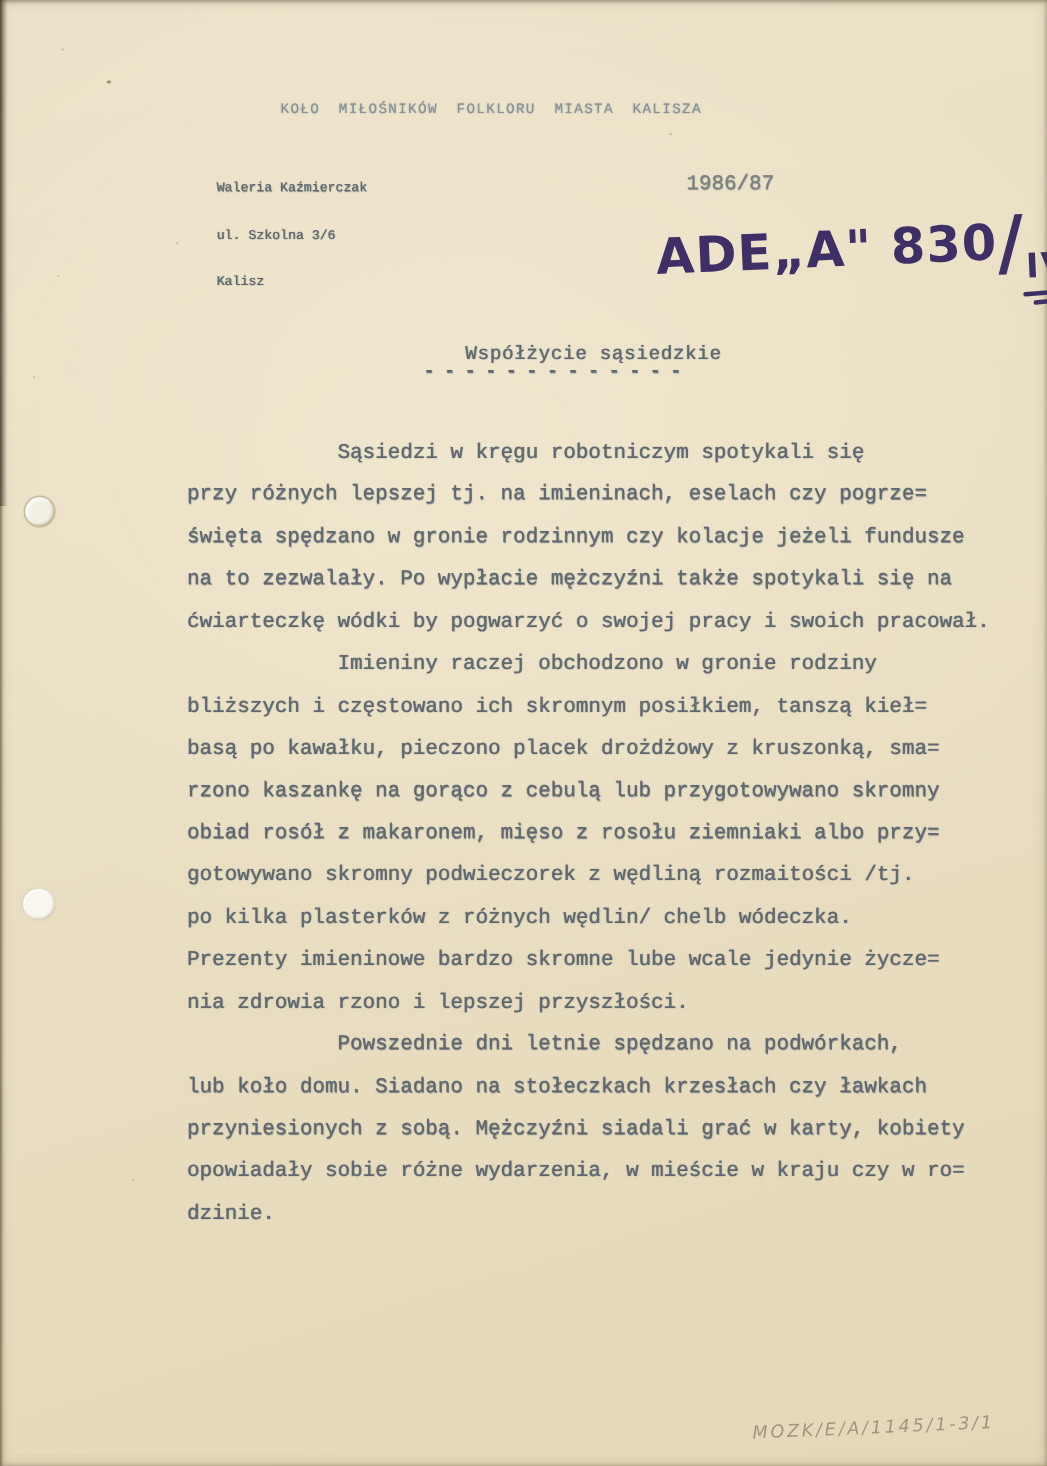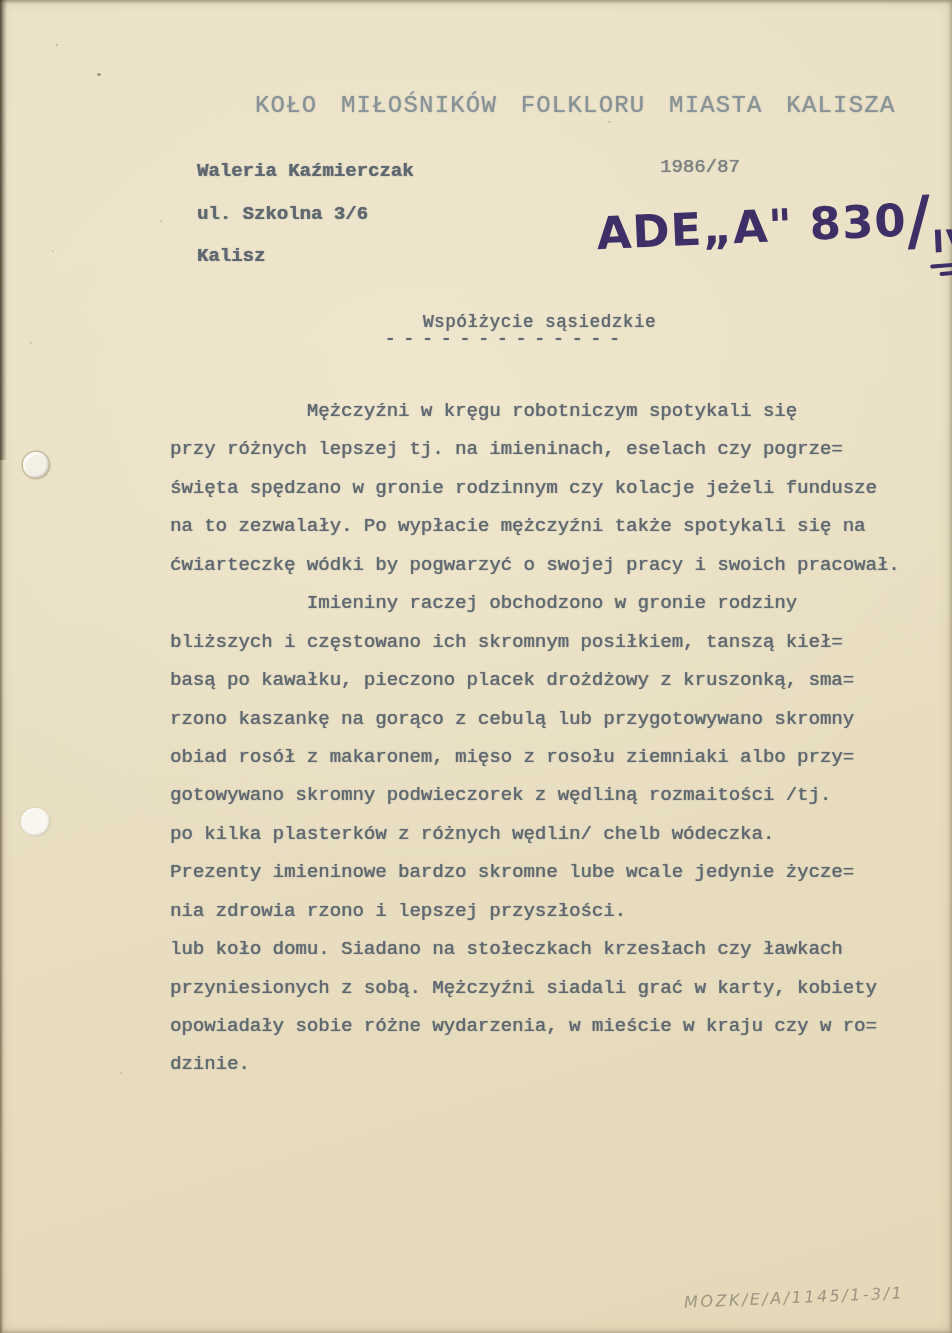--- a/index.html
+++ b/index.html
@@ -30,29 +30,29 @@
     box-shadow:inset 1px 1px 2px rgba(255,255,255,0.9), inset -1px -1px 2px rgba(130,112,80,0.35), 0 0 2px rgba(120,100,70,0.25);}
 
   
   .tw{
     color:#5f6870;
     text-shadow:0.4px 0.4px 1px rgba(95,104,112,0.85), -0.3px 0 0.8px rgba(95,104,112,0.45);
     filter:blur(0.25px);
   }
   .letterhead{
     position:absolute;left:255px;top:92px;
-    font-size:24px;letter-spacing:1.2px;word-spacing:8px;
+    font-size:13px;letter-spacing:1.2px;word-spacing:8px;
     color:#78858f;opacity:0.85;
     text-shadow:0 0 1.4px rgba(110,125,138,0.9);
     filter:blur(0.4px);
     white-space:pre;
   }
   .sender{position:absolute;left:197px;top:150px;}
-  .sender div{height:42.5px;line-height:42.5px;font-size:19px;white-space:pre;font-weight:bold;}
-  .year{position:absolute;left:624px;top:156px;font-size:19px;opacity:0.8;margin-left:36px;}
+  .sender div{height:42.5px;line-height:42.5px;font-size:12px;white-space:pre;}
+  .year{position:absolute;left:624px;top:156px;font-size:19px;opacity:0.8;}
 
   .archive-mark{
     position:absolute;left:596px;top:186px;
     transform:rotate(-2.5deg);
     font-family:"DejaVu Sans",sans-serif;
     font-weight:700;color:#3e2f66;letter-spacing:1px;
     white-space:nowrap;
   }
   .archive-mark .prefix{font-size:45px;line-height:1;}
   .archive-mark .slash{font-size:66px;line-height:1;display:inline-block;transform:translateY(8px);font-weight:600;}
@@ -108,21 +108,21 @@
 
   <div class="archive-mark">
     <span class="prefix">ADE„A" 830</span><span class="slash">/</span><span class="roman-wrap"><span class="roman">IV</span><i class="ul1"></i><i class="ul2"></i></span>
   </div>
 
   <div class="doc-title tw">Współżycie sąsiedzkie</div>
   <div class="title-underline tw">-------------</div>
 
   <div class="body-text tw">
 
-      <div class="line">            Mężczyźni w kręgu robotniczym spotykali się</div>
+      <div class="line">            Sąsiedzi w kręgu robotniczym spotykali się</div>
 
       <div class="line">przy różnych lepszej tj. na imieninach, eselach czy pogrze=</div>
 
 
       <div class="line">święta spędzano w gronie rodzinnym czy kolacje jeżeli fundusze</div>
 
       <div class="line">na to zezwalały. Po wypłacie mężczyźni także spotykali się na</div>
 
       <div class="line">ćwiarteczkę wódki by pogwarzyć o swojej pracy i swoich pracował.</div>
 
@@ -138,20 +138,21 @@
       <div class="line">obiad rosół z makaronem, mięso z rosołu ziemniaki albo przy=</div>
 
       <div class="line">gotowywano skromny podwieczorek z wędliną rozmaitości /tj.</div>
 
       <div class="line">po kilka plasterków z różnych wędlin/ chelb wódeczka.</div>
 
       <div class="line">Prezenty imieninowe bardzo skromne lube wcale jedynie życze=</div>
 
       <div class="line">nia zdrowia rzono i lepszej przyszłości.</div>
 
+      <div class="line">            Powszednie dni letnie spędzano na podwórkach,</div>
 
       <div class="line">lub koło domu. Siadano na stołeczkach krzesłach czy ławkach</div>
 
       <div class="line">przyniesionych z sobą. Mężczyźni siadali grać w karty, kobiety</div>
 
       <div class="line">opowiadały sobie różne wydarzenia, w mieście w kraju czy w ro=</div>
 
       <div class="line">dzinie.</div>
     </div>
 

